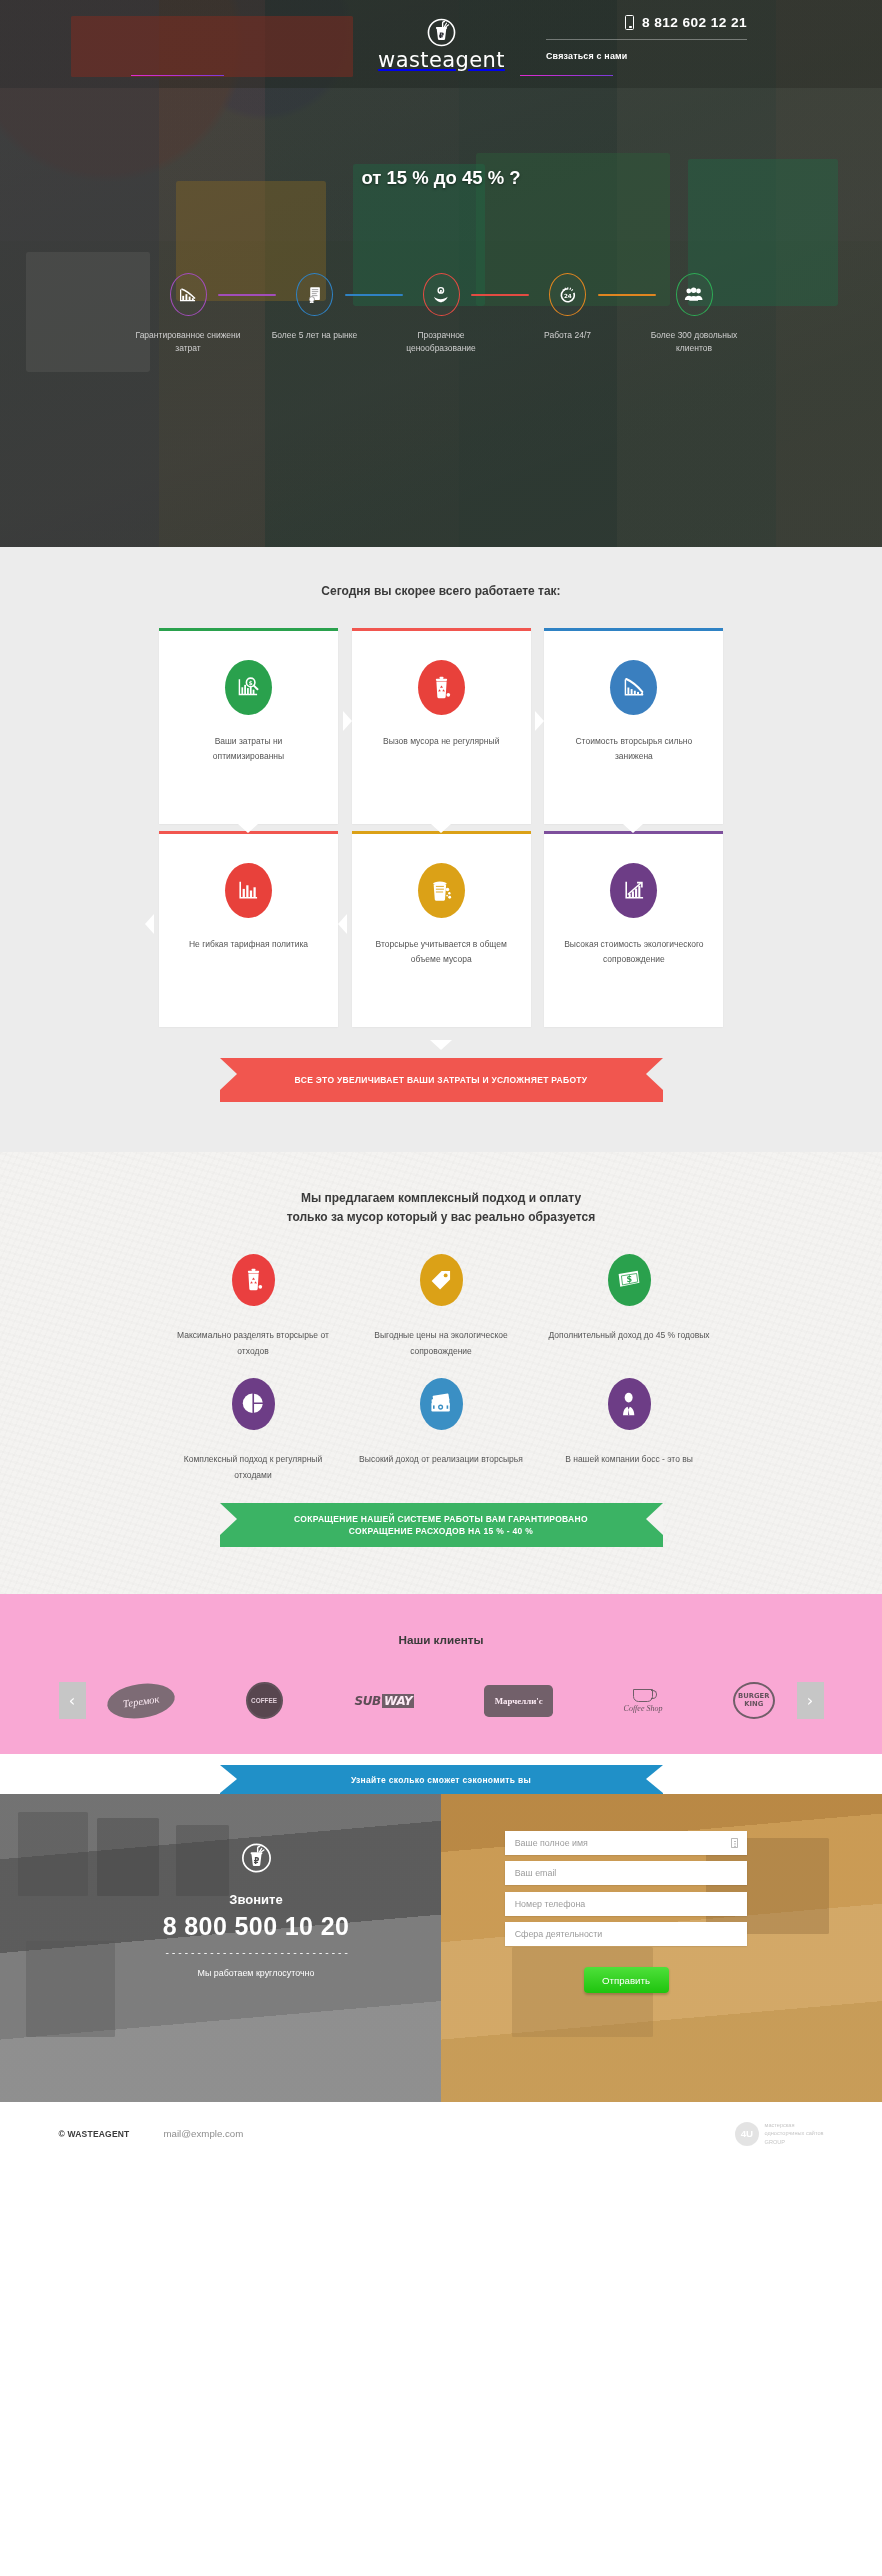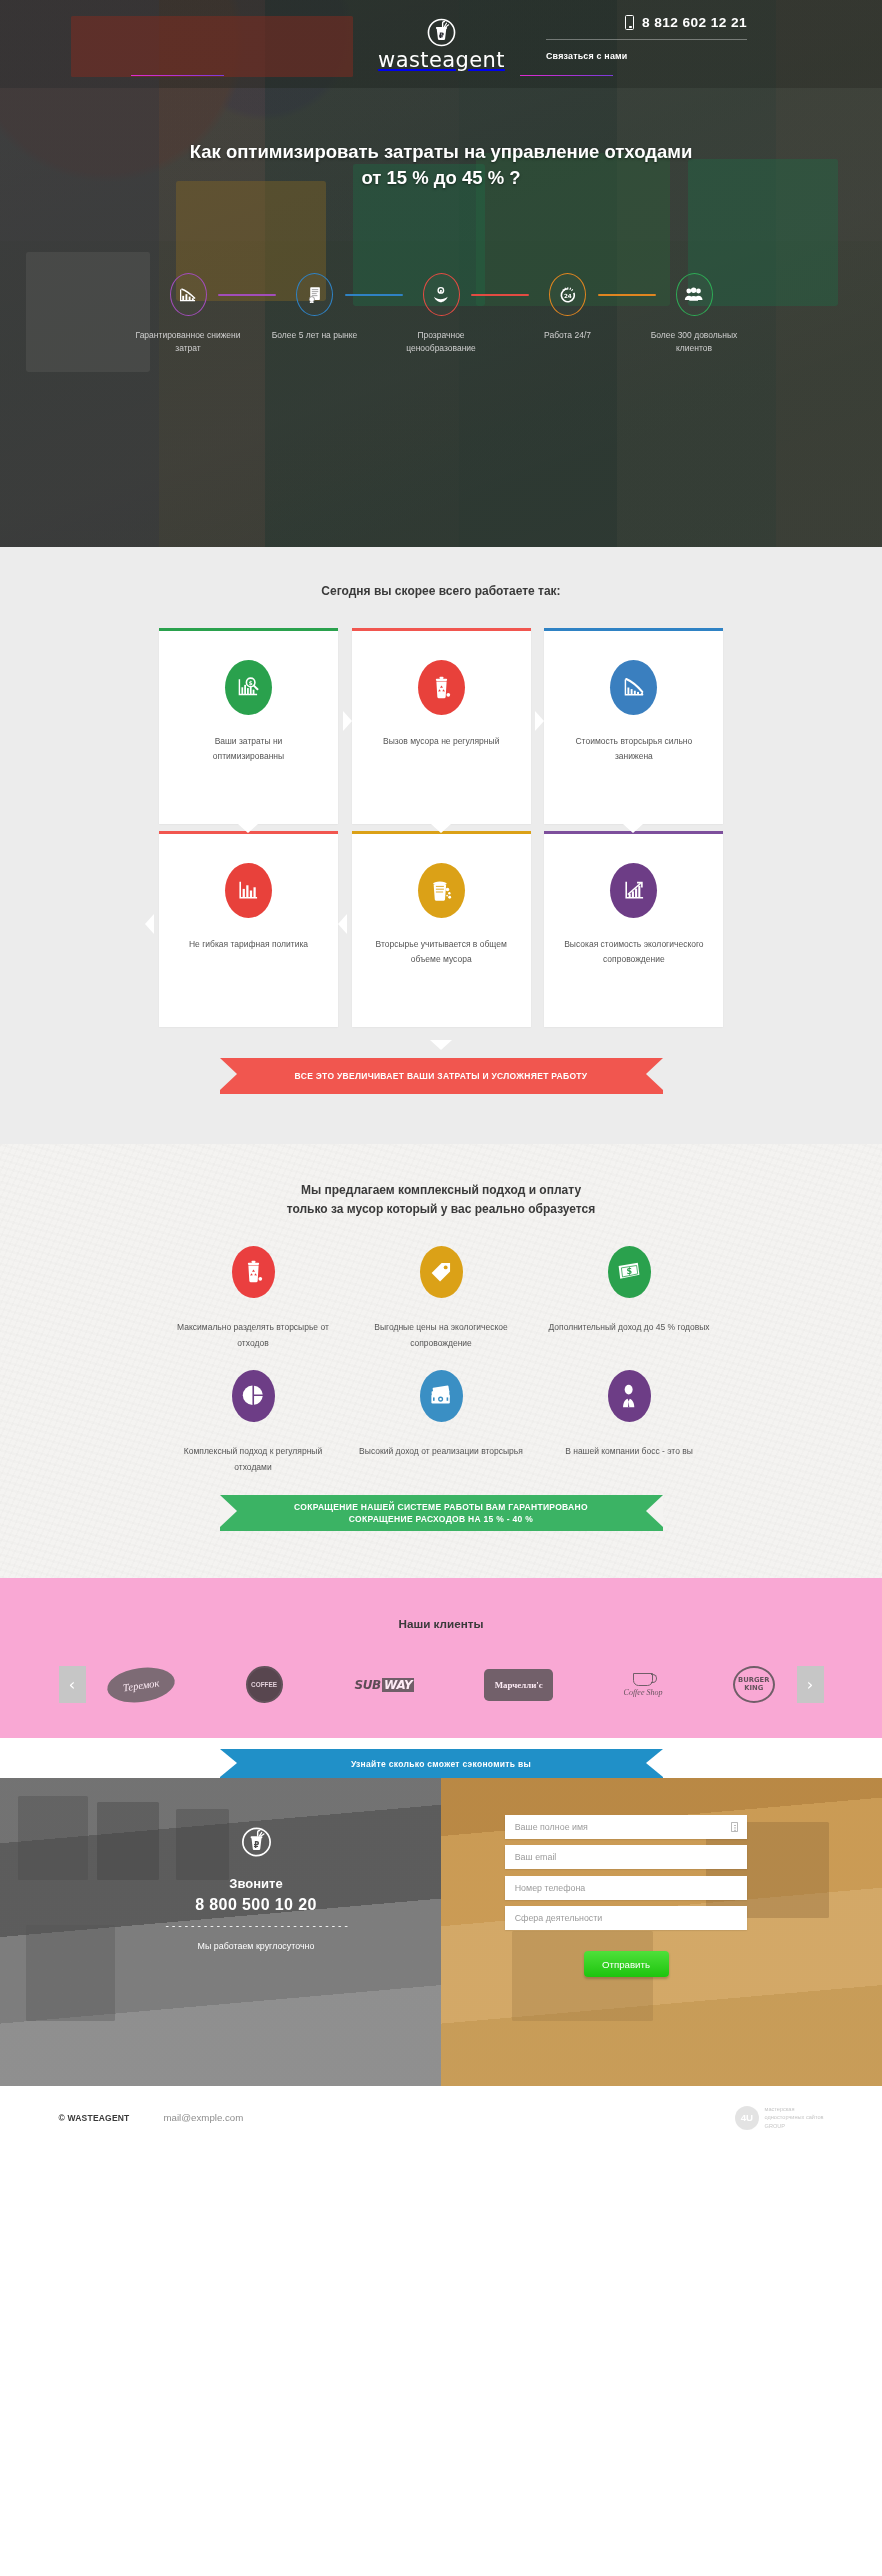--- a/index.html
+++ b/index.html
@@ -180,21 +180,21 @@
 
   
   .ribbon-wrap { width:564px; margin:0 auto; position:relative; }
   .ribbon-arrow-up {
     width:0;height:0;margin:13px auto 8px auto;
     border-left:11.3px solid transparent;
     border-right:11.3px solid transparent;
     border-top:10.5px solid #fff;
   }
   .ribbon {
-    position:relative; height:36px; width:443px; margin:0 auto;
+    position:relative; height:44px; width:443px; margin:0 auto;
     display:flex; align-items:center; justify-content:center;
     color:#fff; font-size:8.5px; font-weight:700; letter-spacing:0.3px;
     text-align:center; padding:0 27px;
   }
   .ribbon-red { background:#f1564f; }
   .ribbon-green { background:#3bb364; }
   .ribbon-blue { background:#2090c8; }
   .ribbon:before, .ribbon:after {
     content:""; position:absolute; top:0; width:0; height:0;
     border-top:16px solid transparent; border-bottom:16px solid transparent;
@@ -325,21 +325,21 @@
   .contact-inner {
     position:relative; z-index:3;
     width:612px; margin:0 auto;
     display:flex; justify-content:space-between; align-items:flex-start;
     padding-top:45px;
   }
   .call-col { width:242px; text-align:center; color:#fff; padding-top:17.7px; }
   .call-logo { width:31px; height:32px; margin:0 auto 17.7px auto; }
   .call-lbl { font-size:13px; font-weight:700; margin-bottom:4.8px; }
   .call-num {
-    font-size:16px; font-weight:700; letter-spacing:0.4px;
+    font-size:25px; font-weight:700; letter-spacing:0.4px;
     font-family:"Liberation Sans", sans-serif;
   }
   .call-dots {
     margin:11.3px auto 13px auto; width:185px; height:3.2px;
     background-image:radial-gradient(circle, #fff 0 0.9px, transparent 1px);
     background-size:6.4px 3.2px; background-repeat:repeat-x;
     opacity:.9;
   }
   .call-note { font-size:8.9px; font-weight:400; }
 
@@ -429,21 +429,21 @@
             <span class="phone-num">8 812 602 12 21</span>
           </div>
           <div class="contact-div"></div>
           <a class="contact-link" href="#">Связаться с нами</a>
         </div>
 
       </div>
     </div>
 
     <h1 class="hero-title">
-      <span>Как оптимизировать затраты на управление отходами</span><br>
+      <br>
       <span>от 15 % до 45 % ?</span>
     </h1>
 
     <div class="features">
 
       <div class="feat">
         <div class="feat-link"></div>
         <div class="feat-ring">
           <svg width="17.7" height="16" viewBox="0 0 22 20">
             <path d="M2 3v14h18" stroke="#fff" stroke-width="1.6" fill="none"></path>

